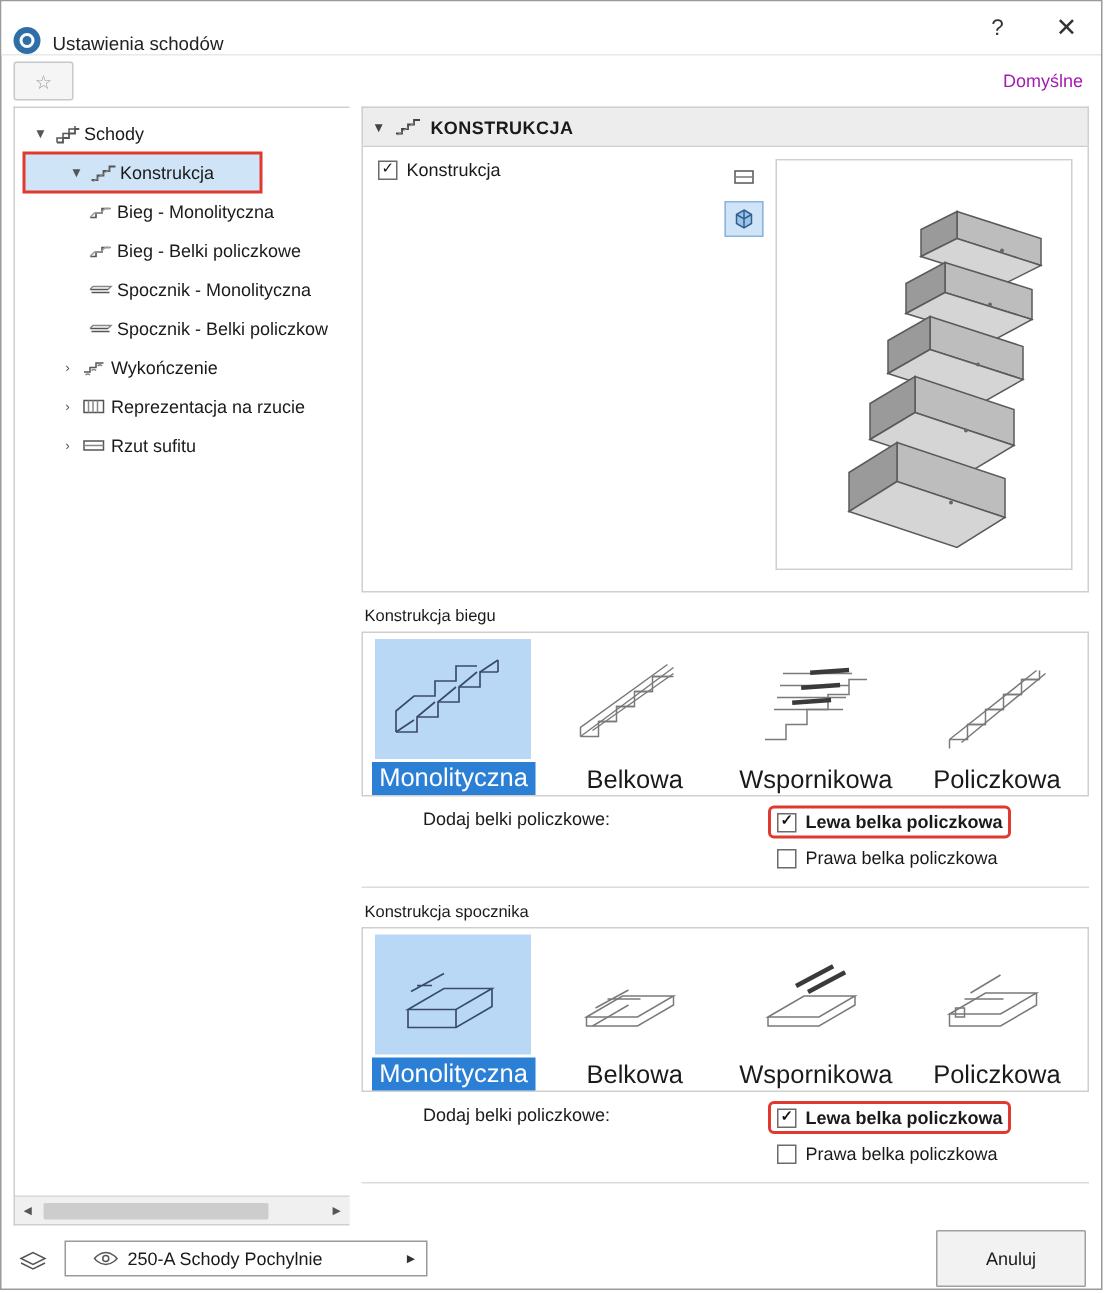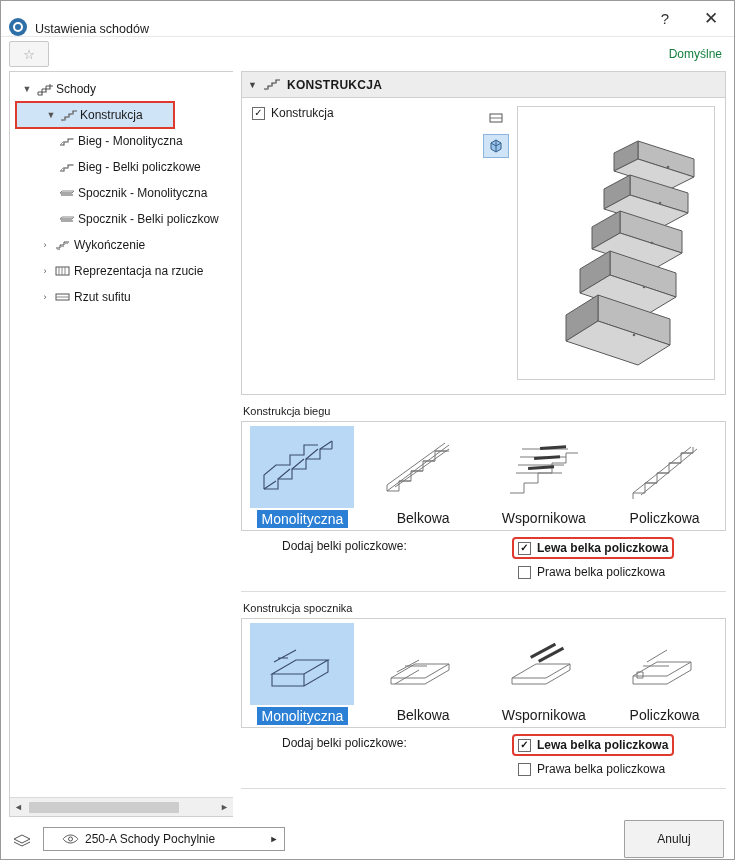--- a/index.html
+++ b/index.html
@@ -53,21 +53,21 @@
     box-sizing:border-box;
   }
   .fav-btn{
     width:38px;height:24px;
     border:1px solid #c8c8c8;
     background:#f5f5f5;
     display:flex;align-items:center;justify-content:center;
     color:#9a9a9a;font-size:13px;
     border-radius:2px;
   }
-  .toolbar-right{margin-left:auto;font-size:12px;color:#15803d;}
+  .toolbar-right{margin-left:auto;font-size:12px;color:#a21caf;}
   
   .content{
     display:flex;
     height:746px;
     box-sizing:border-box;
   }
   .sidebar{
     width:224px;
     border:1px solid #cfcfcf;
     border-right:none;
@@ -164,21 +164,21 @@
     padding-top:4px;
     box-sizing:border-box;
   }
   .opt .thumb{
     width:104px;height:82px;
     display:flex;align-items:center;justify-content:center;
     box-sizing:border-box;
   }
   .opt.selected .thumb{background:#b8d8f6;}
   .opt .cap{
-    font-size:14px;margin-top:2px;
+    font-size:17px;margin-top:2px;
   }
   .opt.selected .cap{background:#2b7fd4;color:#fff;padding:1px 5px;}
   .addrow{
     display:flex;align-items:flex-start;
     margin-top:8px;
     font-size:12px;
   }
   .addrow .lbl{width:232px;padding-left:2px;margin-left:39px;}
   .addchecks{display:flex;flex-direction:column;gap:6px;}
   .addchk{display:flex;align-items:center;gap:6px;padding:2px 4px;}

